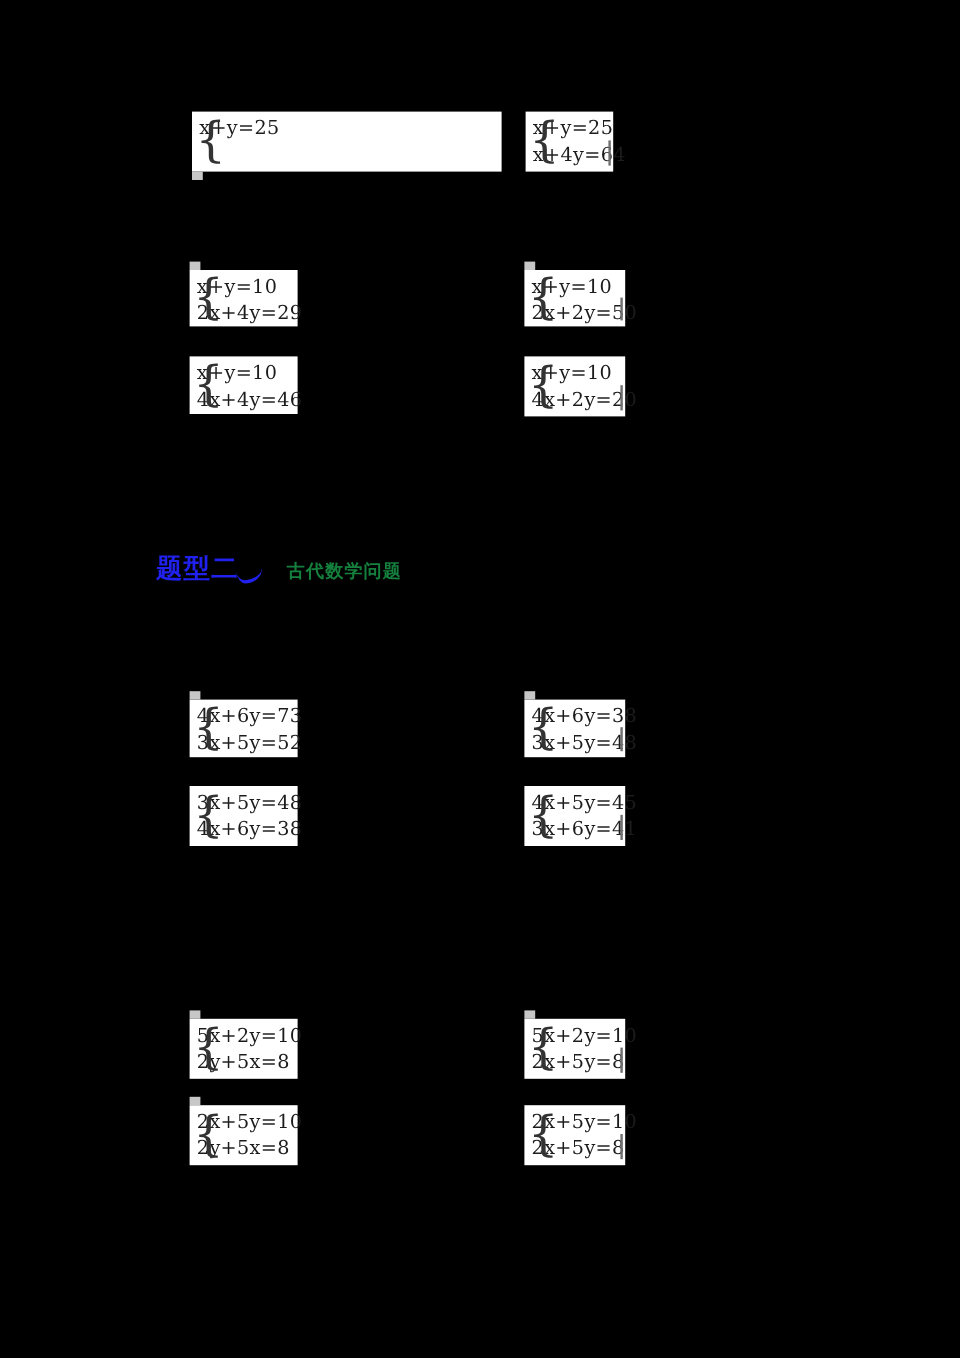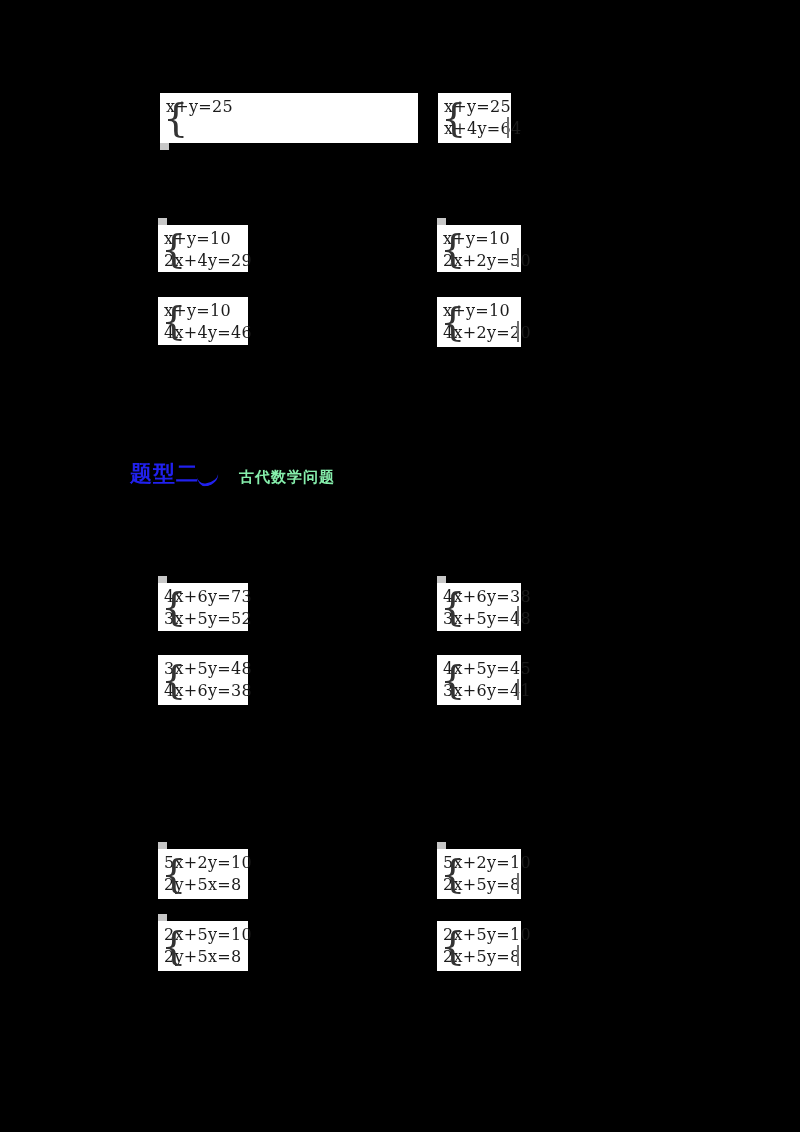--- a/index.html
+++ b/index.html
@@ -38,21 +38,21 @@
   .h-label{
     color:#2121ee;font-size:22px;font-weight:bold;letter-spacing:1px;line-height:1.2;
   }
   .swoosh{
     display:inline-block;width:22px;height:10px;margin:0 0 1px -2px;
     border-bottom:3px solid #2121ee;
     border-radius:0 0 70% 40% / 0 0 100% 100%;
     transform:rotate(-8deg);
   }
   .h-title{
-    color:#86efac;font-size:15px;font-weight:bold;letter-spacing:1px;
+    color:#15803d;font-size:15px;font-weight:bold;letter-spacing:1px;
     margin-left:20px;line-height:1.35;
   }
 </style>
 </head>
 <body>
 
 <div class="canvas">
 
   <div class="eqbox tab-bottom" style="left:160px;top:93px;width:258px;height:50px;">
     <span class="brace">{</span>

